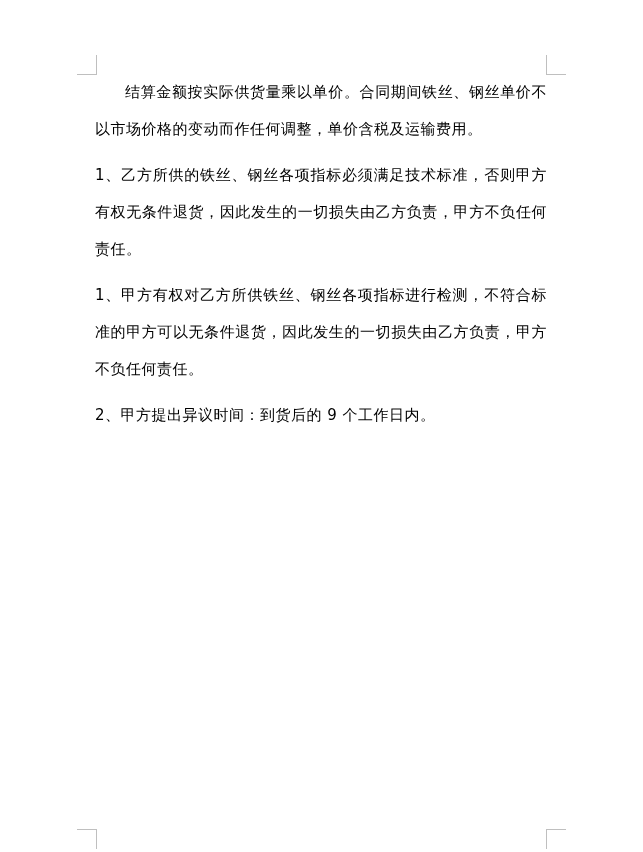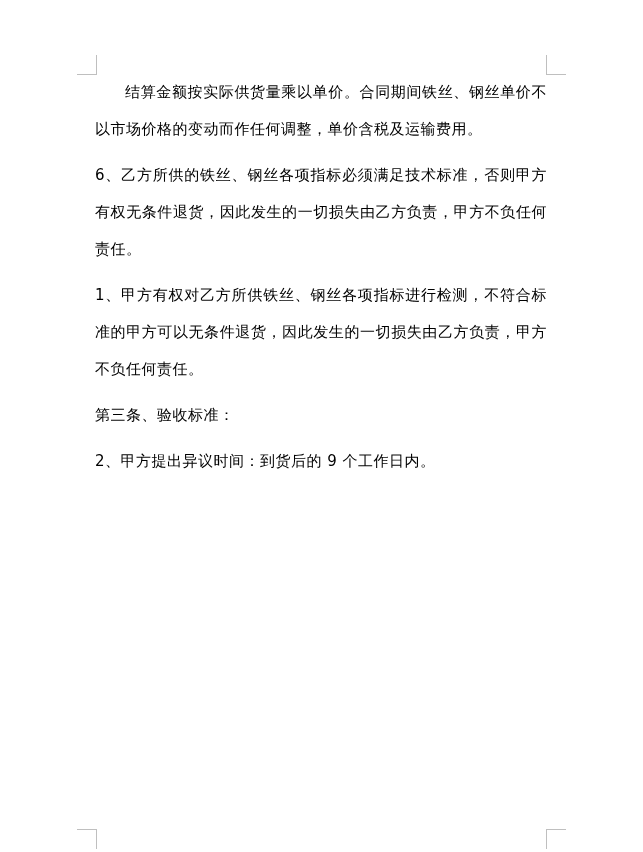--- a/index.html
+++ b/index.html
@@ -55,19 +55,18 @@
 
 <div class="page">
 
   <div class="crop tl"></div>
   <div class="crop tr"></div>
   <div class="crop bl"></div>
   <div class="crop br"></div>
 
   <div class="textblock">
     <p class="indent">结算金额按实际供货量乘以单价。合同期间铁丝、钢丝单价不以市场价格的变动而作任何调整，单价含税及运输费用。</p>
-    <p>6、乙方所供的铁丝、钢丝各项指标必须满足技术标准，否则甲方有权无条件退货，因此发生的一切损失由乙方负责，甲方不负任何责任。</p>
+    <p>1、乙方所供的铁丝、钢丝各项指标必须满足技术标准，否则甲方有权无条件退货，因此发生的一切损失由乙方负责，甲方不负任何责任。</p>
     <p>1、甲方有权对乙方所供铁丝、钢丝各项指标进行检测，不符合标准的甲方可以无条件退货，因此发生的一切损失由乙方负责，甲方不负任何责任。</p>
-    <p>第三条、验收标准：</p>
     <p>2、甲方提出异议时间：到货后的 9 个工作日内。</p>
   </div>
 
 </div>
 
 </body></html>

